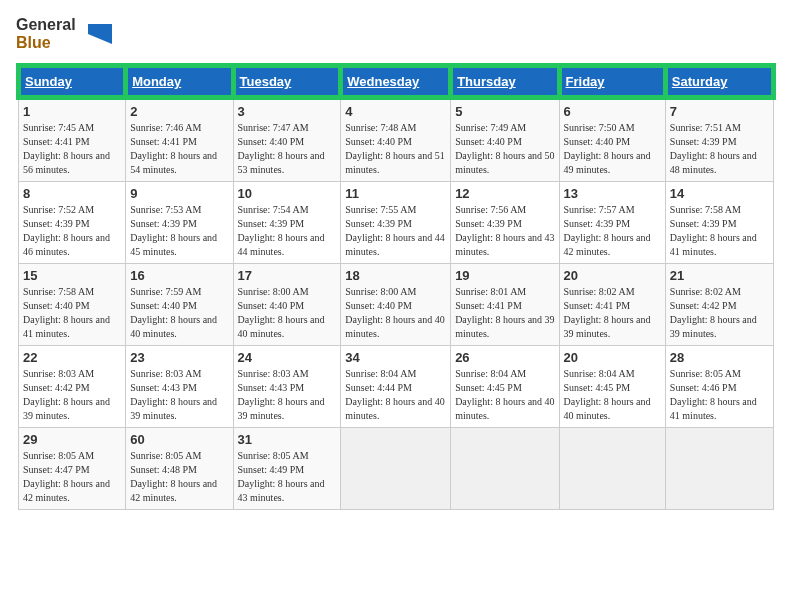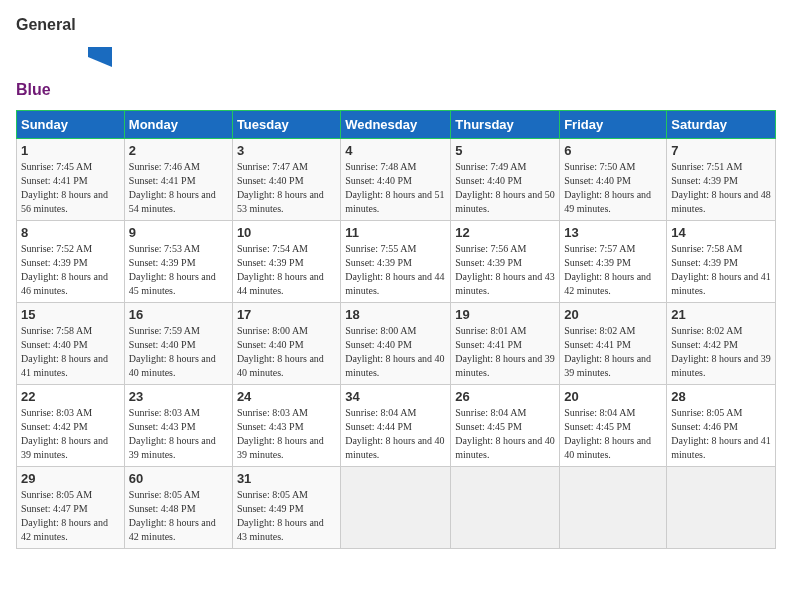--- a/index.html
+++ b/index.html
@@ -40,21 +40,22 @@
     }
     .calendar-table thead tr {
       background-color: #1a6bbf;
       color: #fff;
     }
     .calendar-table thead th {
       padding: 6px 4px;
       text-align: left;
       font-size: 13px;
       font-weight: bold;
-      border: 1px solid #22c55e;
+      border: 5px solid #22c55e;
+      text-decoration: underline;
     }
     .calendar-table tbody tr {
       vertical-align: top;
     }
     .calendar-table tbody td {
       border: 1px solid #ccc;
       padding: 4px;
       width: 113px;
       min-height: 80px;
       background: #fff;
@@ -80,21 +81,21 @@
     }
   </style>
 </head>
 <body>
 
 <div class="header-section">
   <div class="logo">
   <div style="display:flex;align-items:center;gap:12px;">
     <div style="display:flex;flex-direction:column;line-height:1.1;">
       <span style="font-size:16px;font-weight:bold;color:#333;">General</span>
-      <span style="font-size:16px;font-weight:bold;color:#701a75;margin-top:47px;">Blue</span>
+      <span style="font-size:16px;font-weight:bold;color:#a16207;">Blue</span>
     </div>
     <svg width="24" height="28" viewBox="0 0 24 28">
       <polygon points="0,4 24,4 24,24 0,14" fill="#1a6bbf"></polygon>
     </svg>
   </div>
 </div>
   <div class="title-section">
     <div class="month-title"></div>
     <div class="location-title"></div>
   </div>

